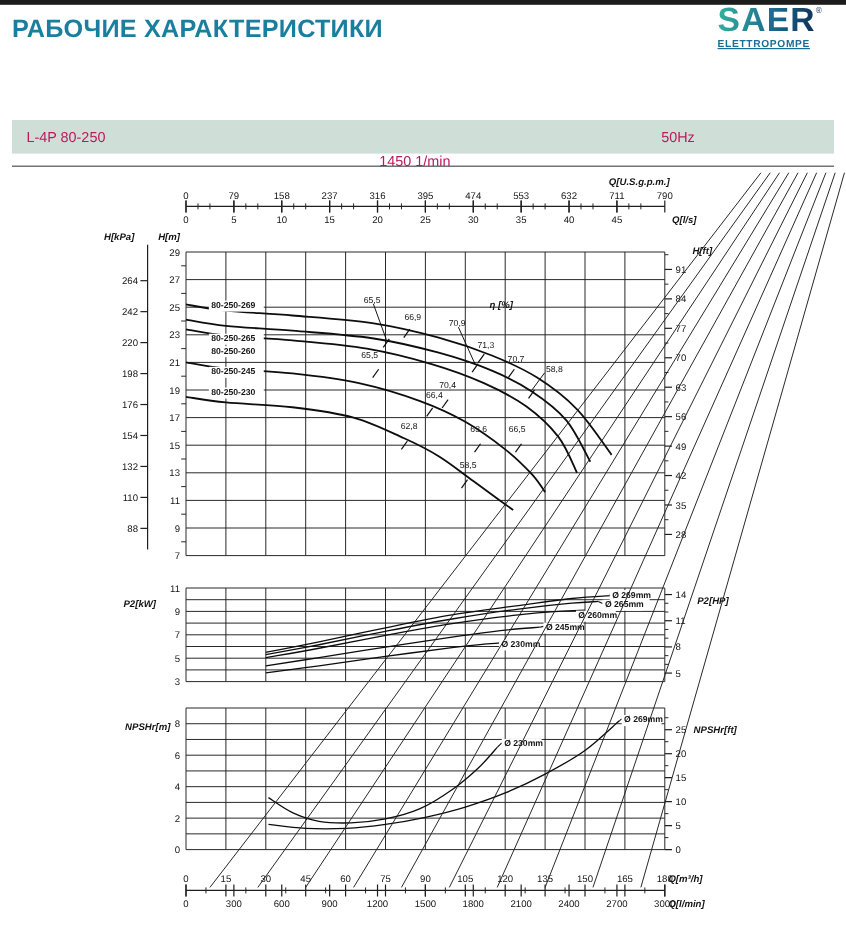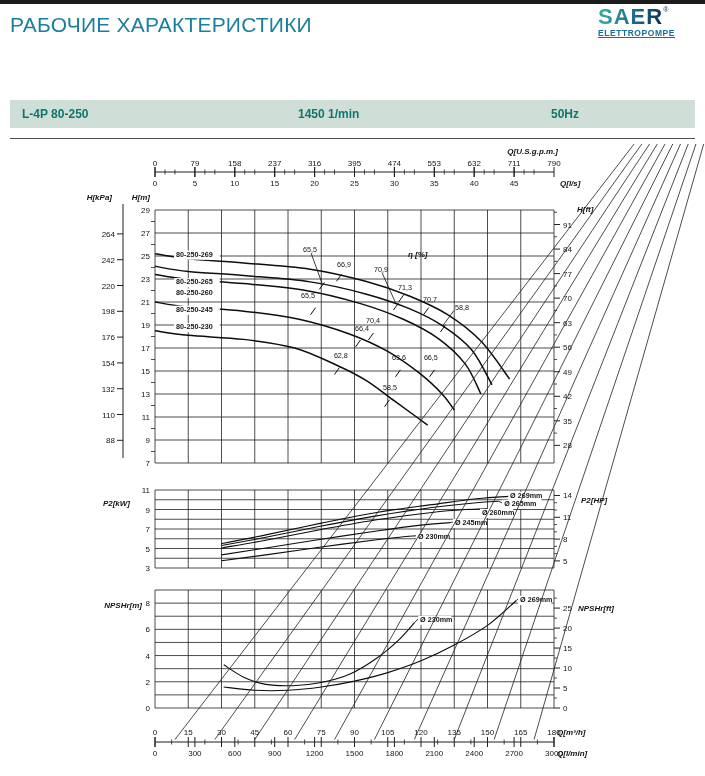--- a/index.html
+++ b/index.html
@@ -1,31 +1,31 @@
 <!DOCTYPE html>
 <html><head>
 <meta charset="utf-8">
 <style>
   html,body{margin:0;padding:0;}
   body{width:705px;height:776px;background:#ffffff;position:relative;overflow:hidden;
        font-family:"Liberation Sans","DejaVu Sans",sans-serif;}
   .topbar{position:absolute;left:0;top:0;width:705px;height:4px;background:#1c1c1c;}
-  .page-title{position:absolute;left:10px;top:13px;font-size:21px;font-weight:normal;
+  .page-title{position:absolute;left:10px;top:13px;font-size:21px;font-weight:bold;
       letter-spacing:0.2px;color:#1a7f9e;}
   .logo{position:absolute;right:11px;top:6px;text-align:left;width:96px;}
-  .logo-brand{font-size:22px;font-weight:800;line-height:22px;letter-spacing:1px;
+  .logo-brand{font-size:28px;font-weight:800;line-height:22px;letter-spacing:1px;
       background:linear-gradient(100deg,#35b39d 0%,#1b6d90 55%,#0d2d52 100%);
       -webkit-background-clip:text;background-clip:text;color:transparent;
       font-family:"Liberation Sans",sans-serif;}
   .logo-reg{font-size:7px;color:#0d2d52;vertical-align:top;}
   .logo-sub{font-size:8.5px;font-weight:bold;color:#1a6e94;letter-spacing:0.55px;margin-top:0px;text-decoration:underline;}
   .head-band{position:absolute;left:10px;top:100px;width:685px;height:28px;background:#cfdfd7;}
-  .head-band span{position:absolute;top:7px;font-size:12px;font-weight:bold;color:#0f766e;}
+  .head-band span{position:absolute;top:7px;font-size:12px;font-weight:normal;color:#be185d;}
   .hb-model{left:12px;}
-  .hb-speed{left:288px;}
+  .hb-speed{left:306px;margin-top:20px;}
   .hb-freq{left:541px;}
   .divider{position:absolute;left:10px;top:138px;width:685px;height:0;border-top:1.5px solid #4c5454;}
   svg text{fill:#141414;}
 </style>
 </head>
 <body>
 
 <div class="topbar"></div>
 
 <div class="page-title">РАБОЧИЕ ХАРАКТЕРИСТИКИ</div>

